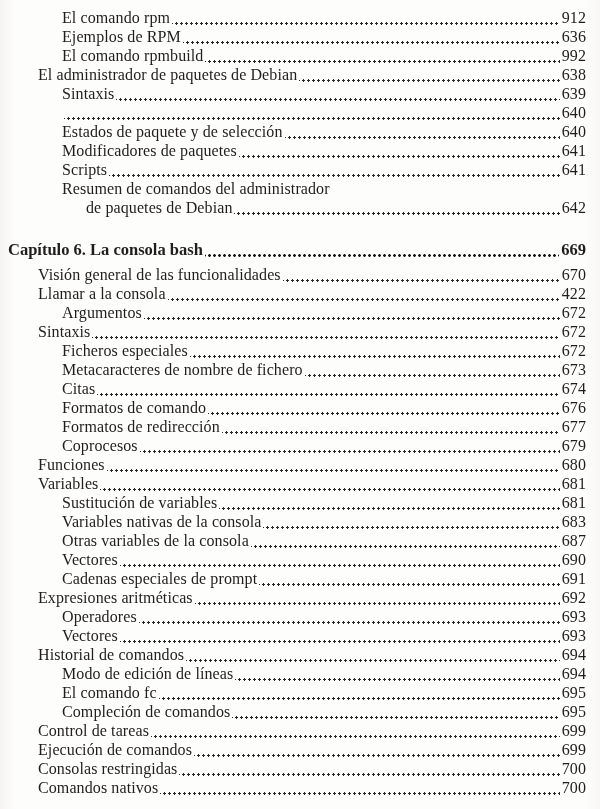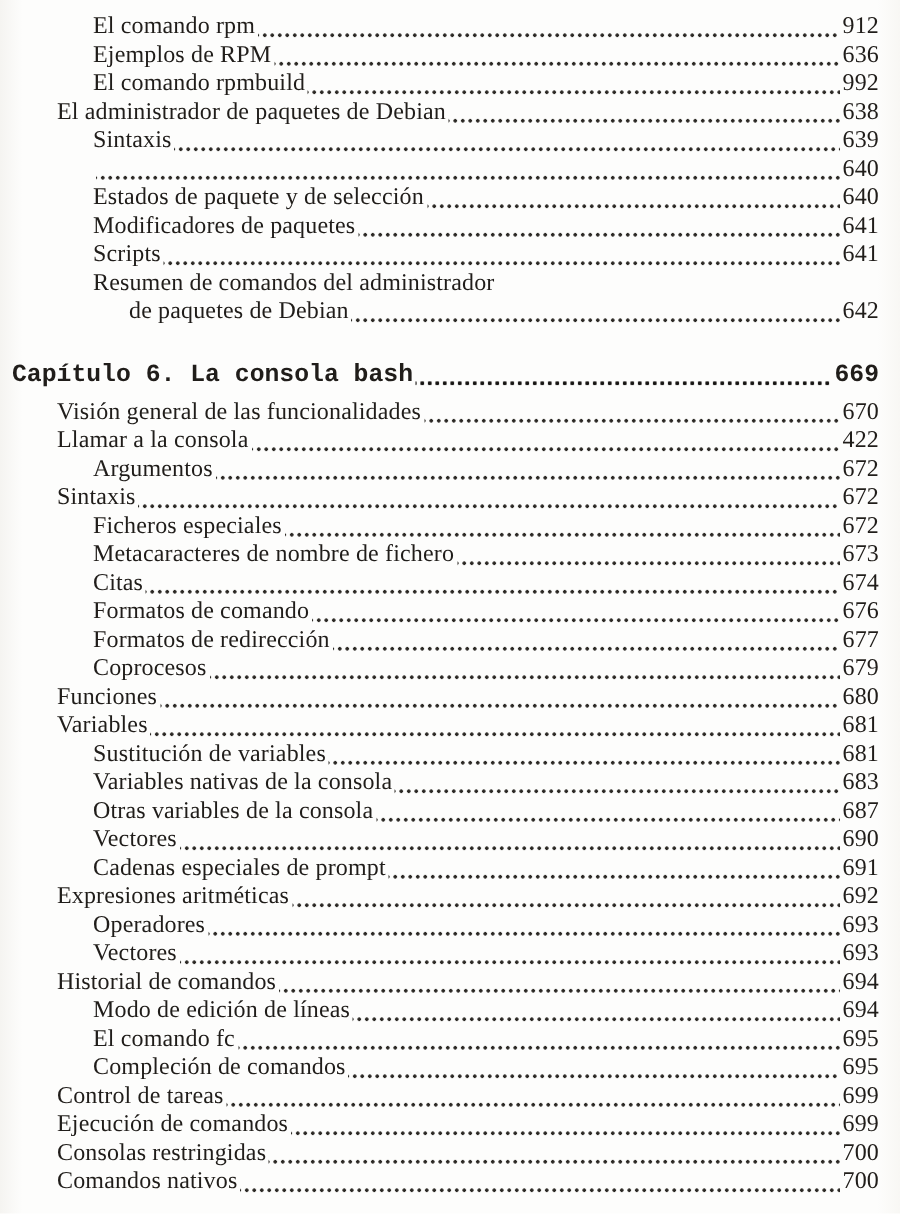--- a/index.html
+++ b/index.html
@@ -37,21 +37,21 @@
     background-position: left 2px bottom 1px;
   }
   .num {
     white-space: nowrap;
   }
   .lvl0 { padding-left: 0; }
   .lvl1 { padding-left: 30px; }
   .lvl2 { padding-left: 54px; text-align: right; }
   .lvl3 { padding-left: 78px; justify-content: space-between; }
   .chapter {
-    font-family: Liberation Mono, monospace;
+    font-family: Liberation Serif, serif;
     font-weight: 700;
     font-size: 16.5px;
     margin-top: 23px;
     margin-bottom: 6px;
     letter-spacing: 0;
   }
   .chapter .leader {
     background-image: radial-gradient(circle, #171513 1.25px, transparent 1.5px);
     background-size: 5px 5px;
   }

